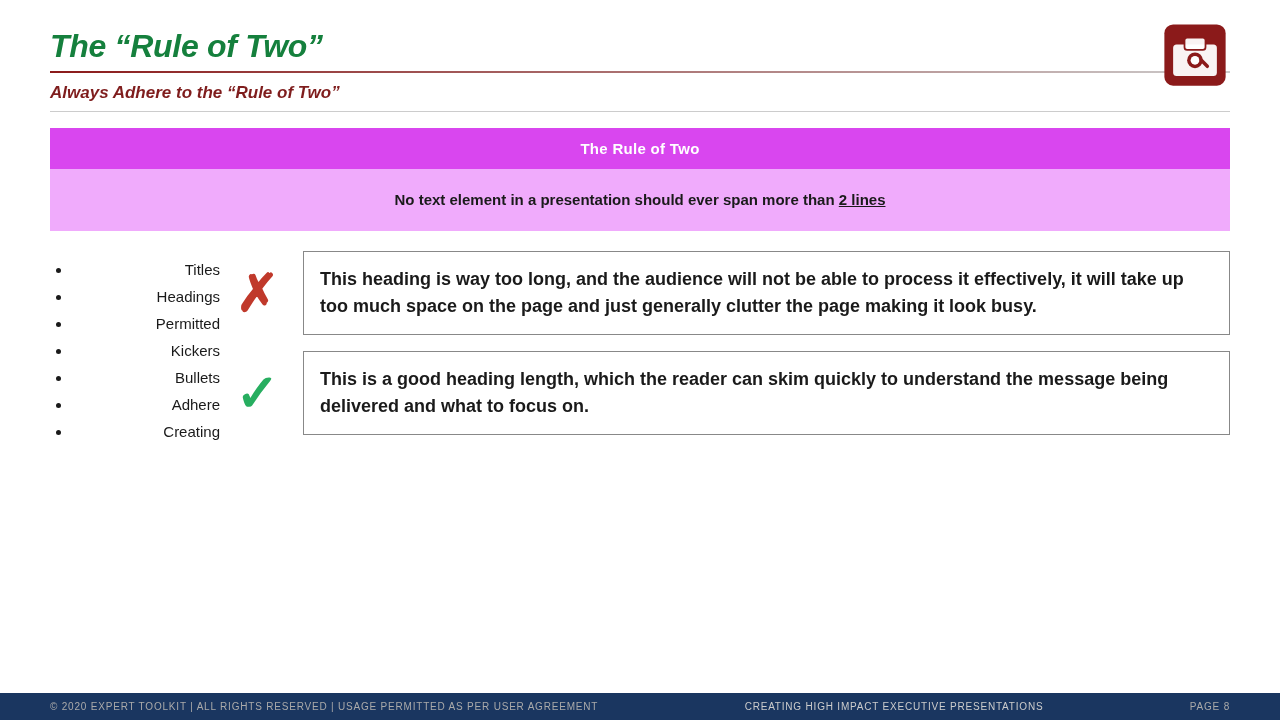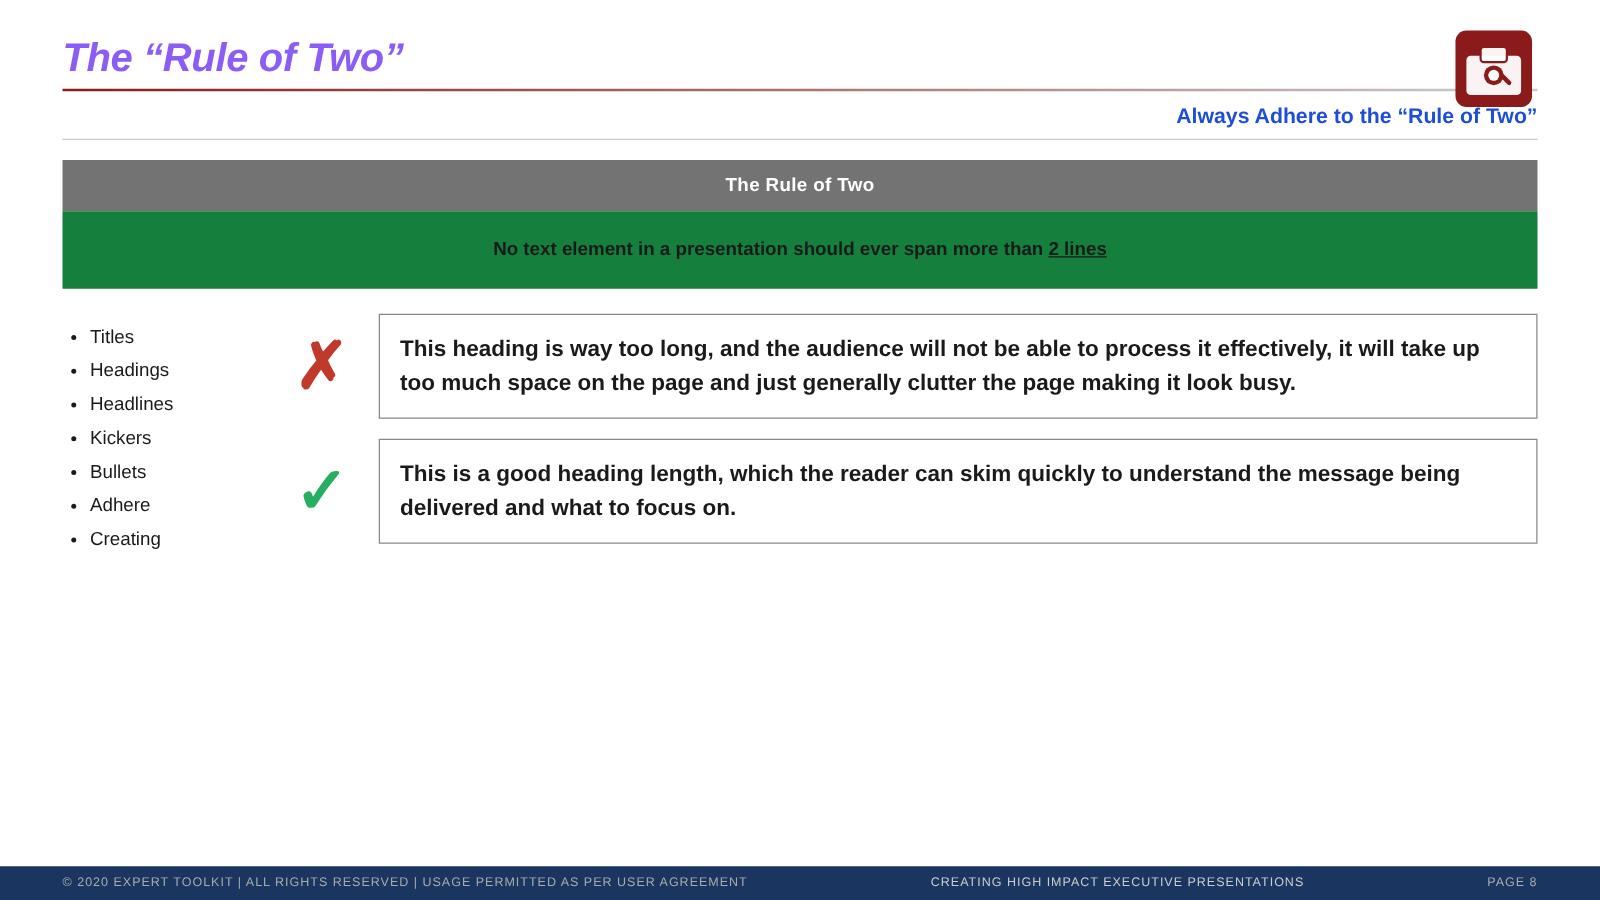--- a/index.html
+++ b/index.html
@@ -23,37 +23,37 @@
 
     
     .header {
       padding: 28px 50px 0 50px;
       position: relative;
     }
 
     .main-title {
       font-size: 32px;
       font-weight: 700;
-      color: #8b5cf6;
+      color: #15803d;
       font-style: italic;
       letter-spacing: -0.3px;
     }
 
     .header-divider {
       height: 2px;
       background: linear-gradient(to right, #8b1a1a, #cccccc);
       margin-top: 6px;
     }
 
     .subtitle {
       font-size: 17px;
       font-weight: 700;
-      color: #1d4ed8;
+      color: #7f1d1d;
       margin-top: 10px;
-      text-align: right;
+      font-style: italic;
     }
 
     .subtitle-divider {
       height: 1px;
       background: #cccccc;
       margin-top: 8px;
     }
 
     .logo {
       position: absolute;
@@ -64,32 +64,32 @@
     }
 
     
     .content {
       padding: 16px 50px 0 50px;
       flex: 1;
     }
 
     
     .rule-banner {
-      background: #737373;
+      background: #d946ef;
       color: #ffffff;
       text-align: center;
       padding: 12px 20px;
       font-size: 15px;
       font-weight: 700;
       letter-spacing: 0.3px;
     }
 
     
     .rule-box {
-      background: #15803d;
+      background: #f0abfc;
       padding: 22px 20px;
       text-align: center;
       margin-top: 0;
     }
 
     .rule-box-text {
       font-size: 15px;
       font-weight: 600;
       color: #1a1a1a;
     }
@@ -108,20 +108,21 @@
 
     
     .bullet-list {
       min-width: 170px;
       padding-top: 10px;
     }
 
     .bullet-list ul {
       list-style: disc;
       padding-left: 22px;
+      text-align: right;
     }
 
     .bullet-list ul li {
       font-size: 15px;
       color: #1a1a1a;
       margin-bottom: 10px;
       font-weight: 500;
     }
 
     
@@ -240,21 +241,21 @@
         <span>No text element in a presentation should ever span more than </span><span class="underline">2 lines</span>
       </span>
     </div>
 
     <div class="main-row">
 
       <div class="bullet-list">
         <ul>
           <li>Titles</li>
           <li>Headings</li>
-          <li>Headlines</li>
+          <li>Permitted</li>
           <li>Kickers</li>
           <li>Bullets</li>
           <li>Adhere</li>
           <li>Creating</li>
         </ul>
       </div>
 
       <div class="examples-column">
 
         <div class="example-row">

